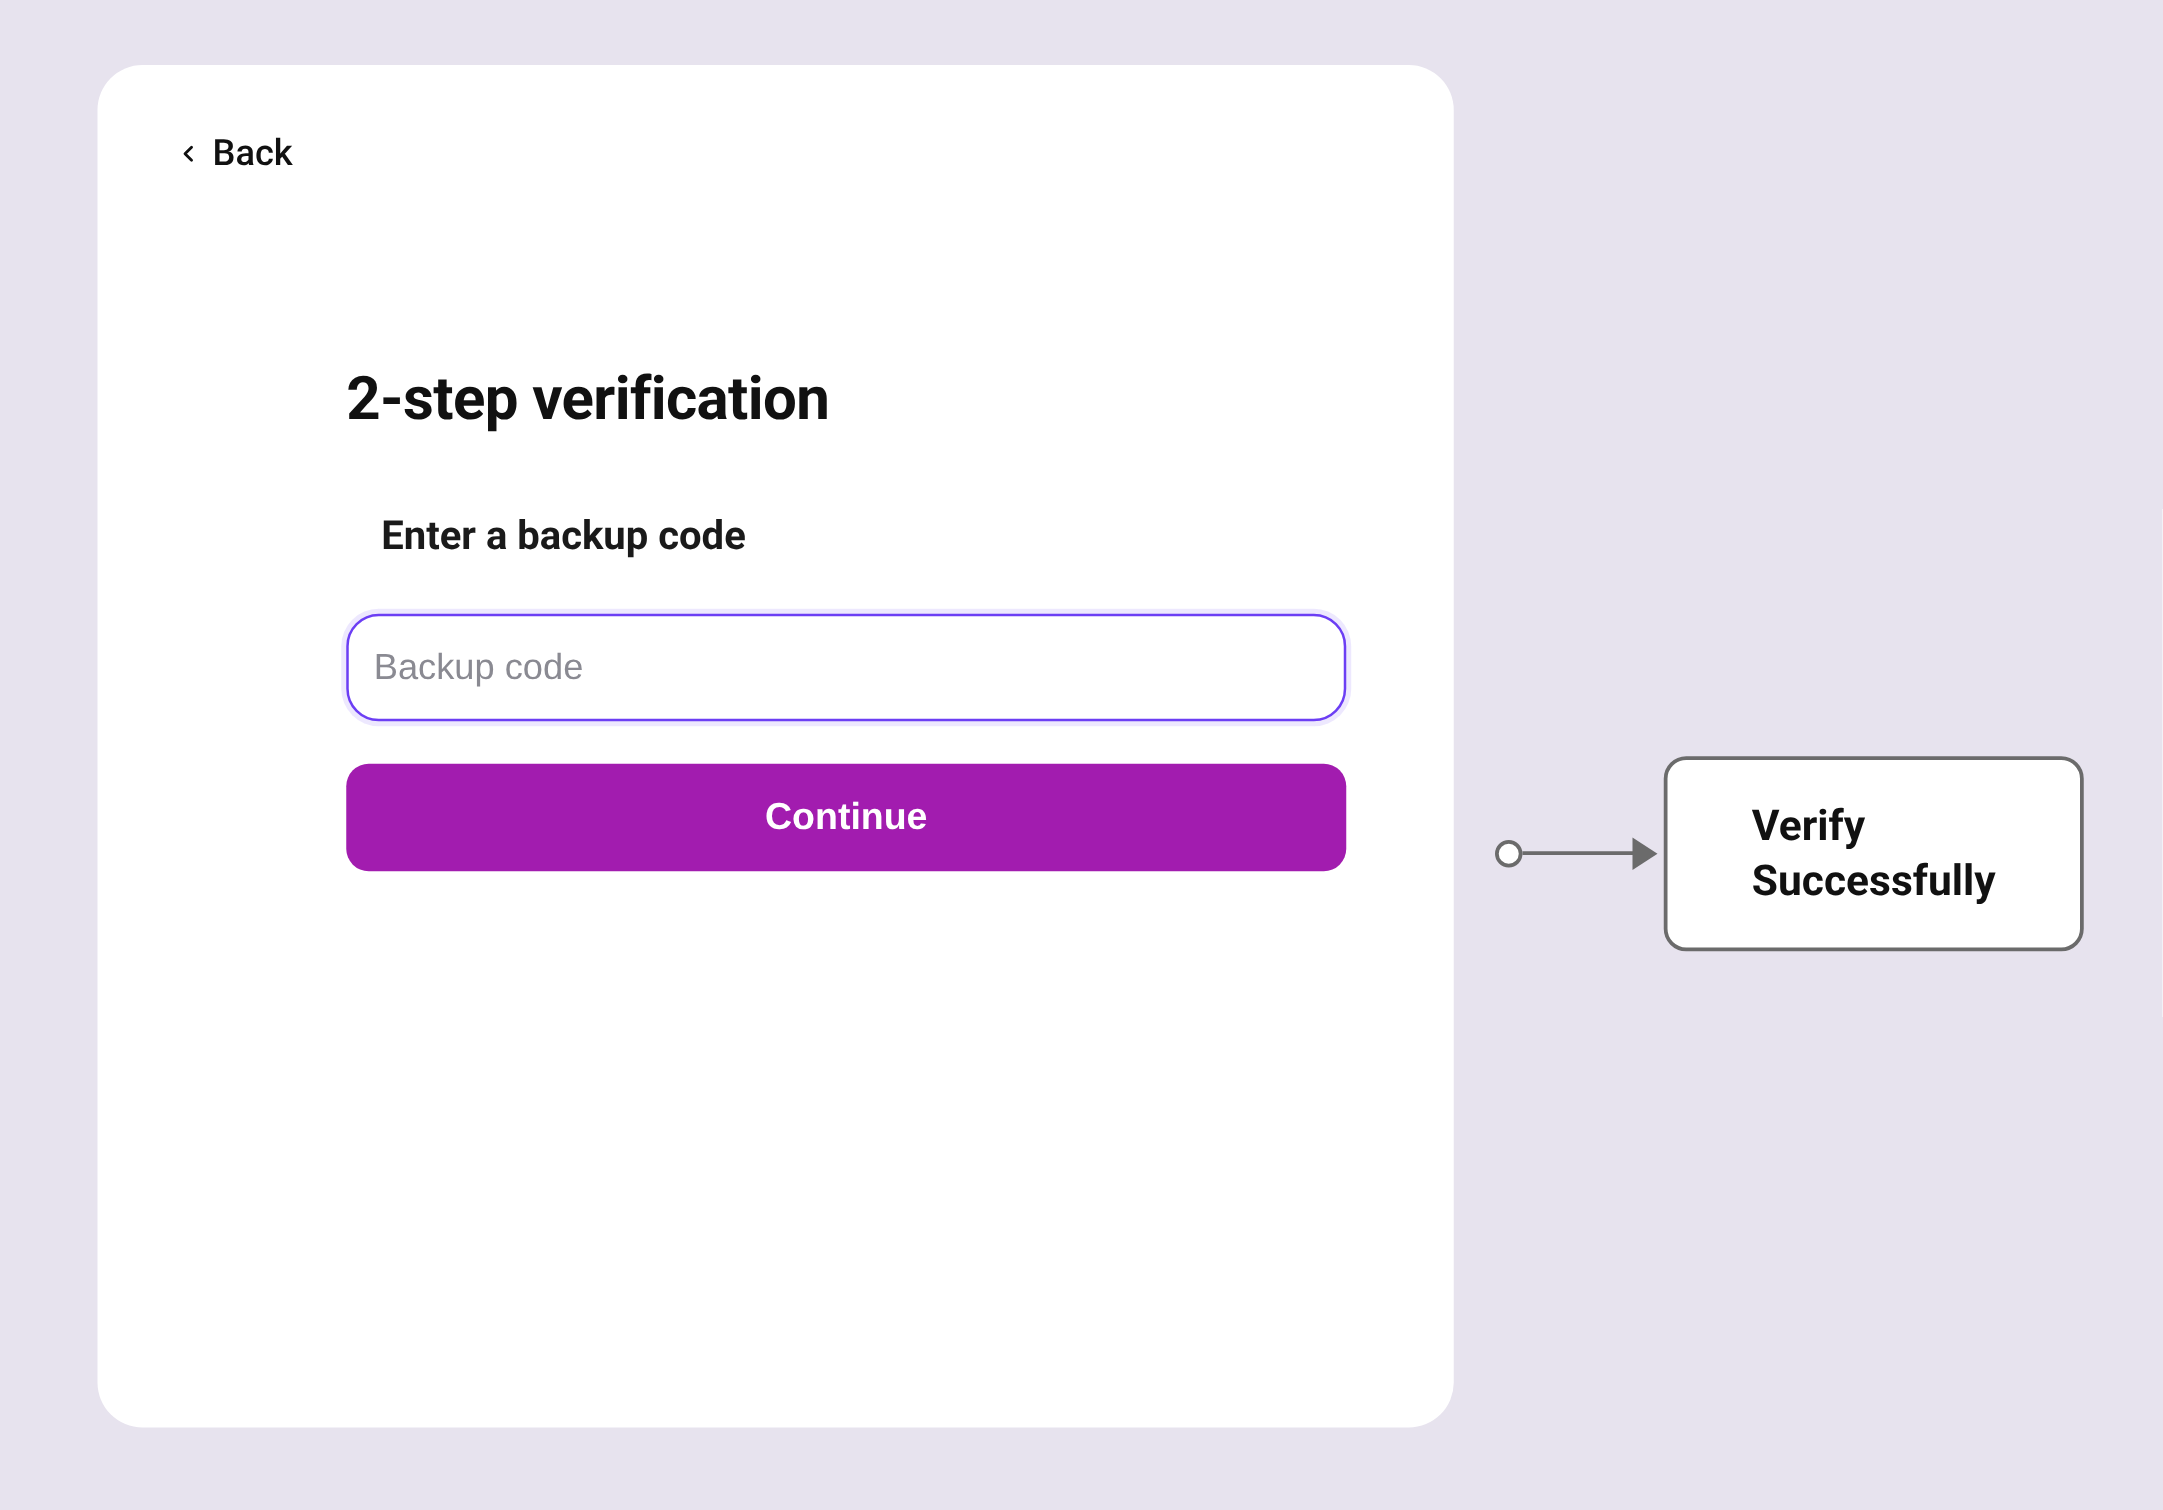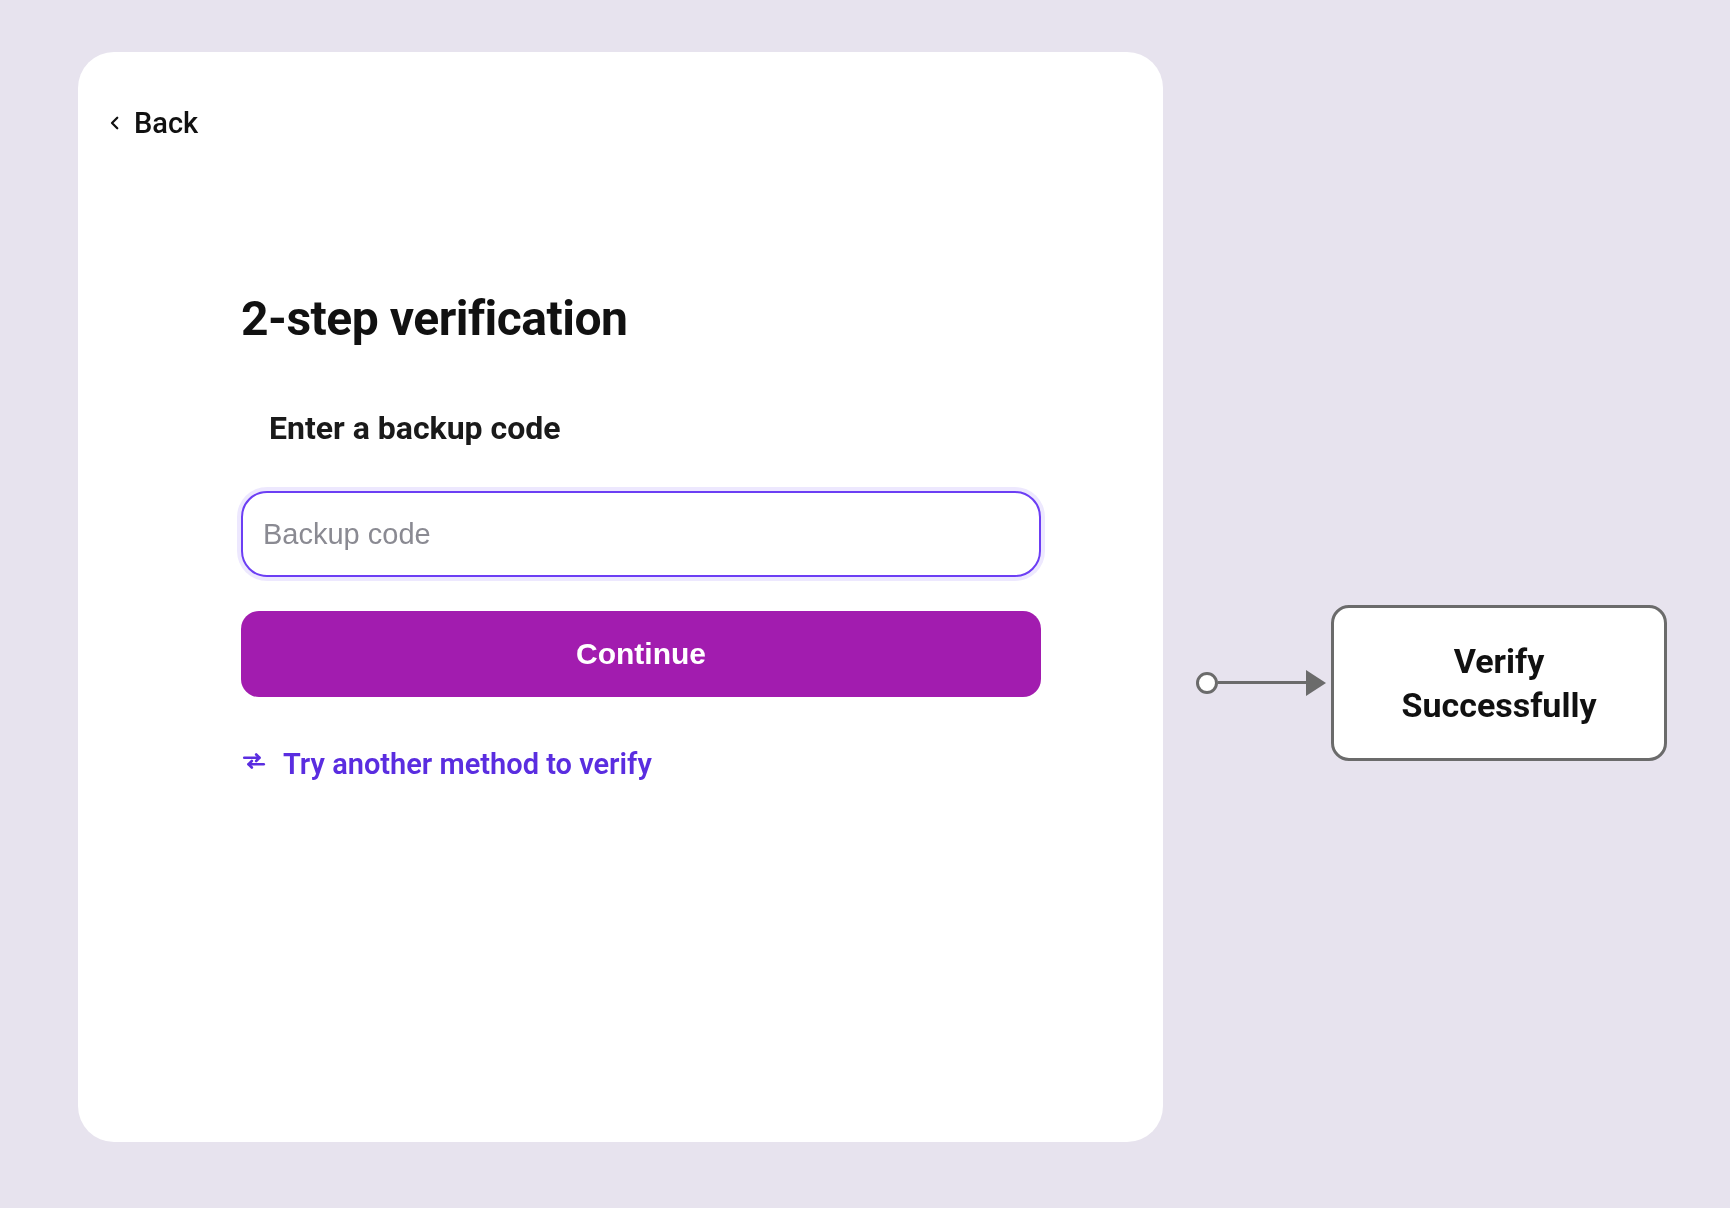--- a/index.html
+++ b/index.html
@@ -12,21 +12,21 @@
     overflow: hidden;
   }
   .card {
     position: absolute;
     left: 78px;
     top: 52px;
     width: 1085px;
     height: 1090px;
     background: #fff;
     border-radius: 36px;
-    padding: 54px 28px;
+    padding: 54px 64px;
   }
   .back-link {
     display: inline-flex;
     align-items: center;
     gap: 10px;
     cursor: pointer;
     user-select: none;
   }
   .back-link .chev {
     width: 18px; height: 18px;
@@ -130,21 +130,21 @@
     left: 1331px;
     top: 605px;
     width: 336px;
     height: 156px;
     background: #fff;
     border: 3px solid #6b6b6b;
     border-radius: 18px;
     display: flex;
     align-items: center;
     justify-content: center;
-    text-align: center;
+    text-align: left;
   }
   .flow-node .txt {
     font-size: 34px;
     font-weight: 700;
     color: #111;
     line-height: 1.3;
     white-space: pre-line;
   }
 </style>
 </head>
@@ -164,31 +164,20 @@
   <div class="inner">
     <h1 class="title">2-step verification</h1>
 
     <h2 class="subtitle">Enter a backup code</h2>
 
 
     <input class="field" type="text" placeholder="Backup code" style="">
 
     <button class="btn">Continue</button>
 
-    <div class="alt-link">
-      <span>
-        <svg viewBox="0 0 24 24" fill="none" stroke="#5a2de0" stroke-width="2.4" stroke-linecap="round" stroke-linejoin="round">
-          <path d="M3 9 L17 9"></path>
-            <path d="M14 6 L17 9 L14 12" fill="none"></path>
-          <path d="M21 15 L7 15"></path>
-            <path d="M10 12 L7 15 L10 18" fill="none"></path>
-        </svg>
-      </span>
-      <span>Try another method to verify</span>
-    </div>
   </div>
 </div>
 
 <div class="flow-dot"></div>
 <div class="flow-line"></div>
 <div class="flow-arrow"></div>
 
 <div class="flow-node">
   <div class="txt">Verify
 Successfully</div>

